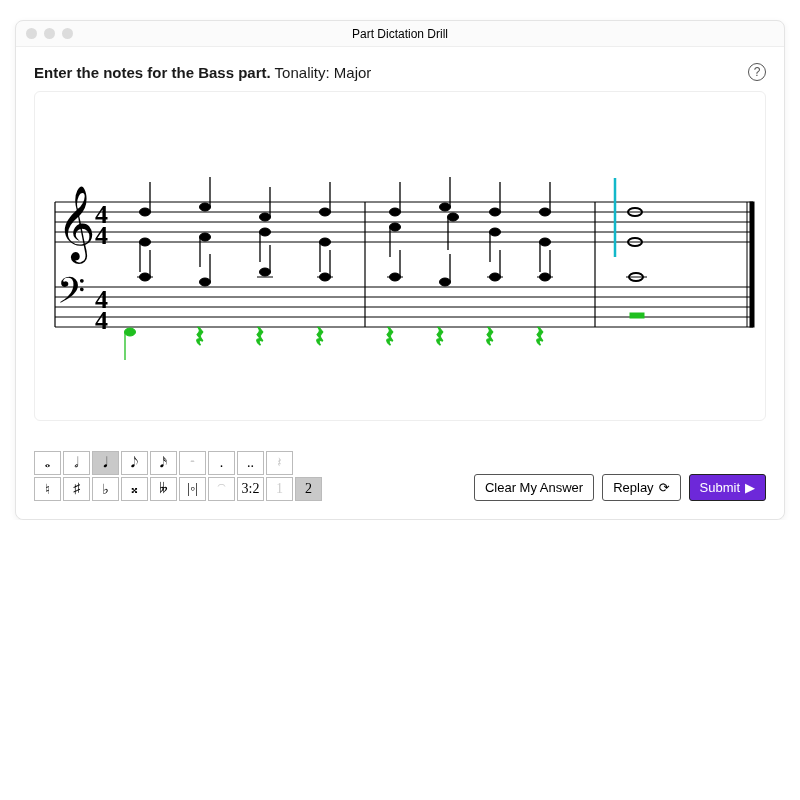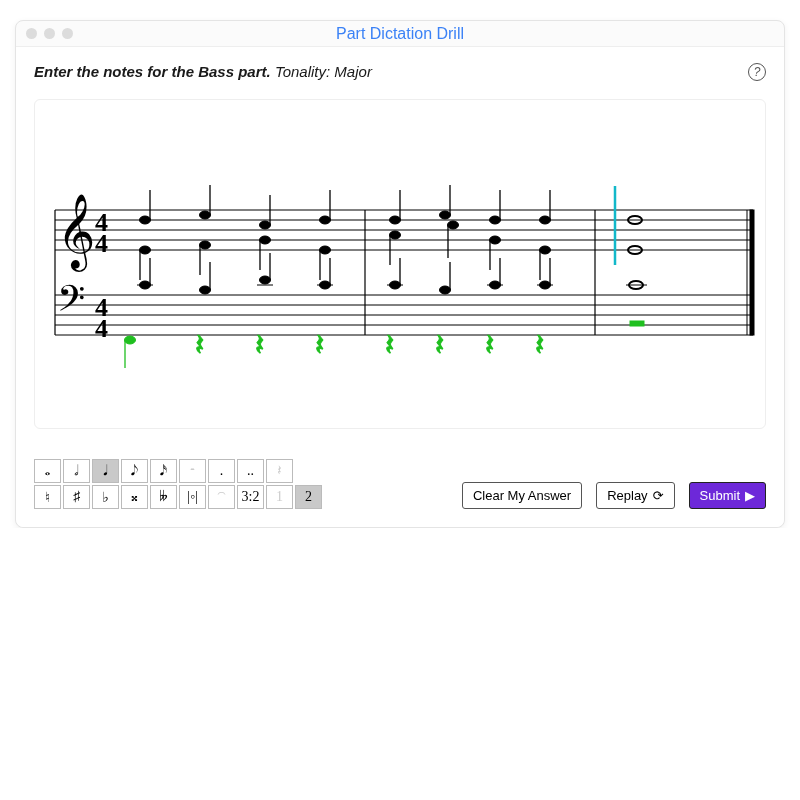--- a/index.html
+++ b/index.html
@@ -30,34 +30,33 @@
     gap: 7px;
     padding-left: 10px;
   }
   .tl {
     width: 11px; height: 11px; border-radius: 50%; background: #dcdcdc;
   }
   .window-title {
     position: absolute;
     left: 0; right: 0;
     text-align: center;
-    font-size: 16px;
-    color: #3b82f6;
+    font-size: 12px;
+    color: #000000;
   }
   .content {
     padding: 16px 18px 18px 18px;
     background: #fff;
     border-radius: 0 0 8px 8px;
   }
   .instruction-row {
     display: flex;
     justify-content: space-between;
-    align-items: flex-start;
-    margin-bottom: 18px;
-    font-style: italic;
+    align-items: center;
+    margin-bottom: 10px;
   }
   .instruction {
     font-size: 15px;
     color: #1a1a1a;
   }
   .instruction b { font-weight: 700; }
   .help-icon {
     width: 18px; height: 18px;
     border: 1.5px solid #555;
     border-radius: 50%;
@@ -95,21 +94,21 @@
     background: #fff;
     font-size: 14px;
     display: flex; align-items: center; justify-content: center;
     cursor: pointer;
     font-family: "Segoe UI Symbol", "Arial Unicode MS", serif;
   }
   .pal-btn.selected { background: #c9c9c9; }
   .pal-btn.disabled { color: #ccc; cursor: default; }
   .action-buttons {
     display: flex;
-    gap: 14px;
+    gap: 8px;
     align-items: center;
   }
   .btn {
     border: 1px solid #555;
     background: #fff;
     font-size: 13px;
     padding: 5px 10px;
     border-radius: 3px;
     cursor: pointer;
     display: inline-flex; align-items: center; gap: 5px;

